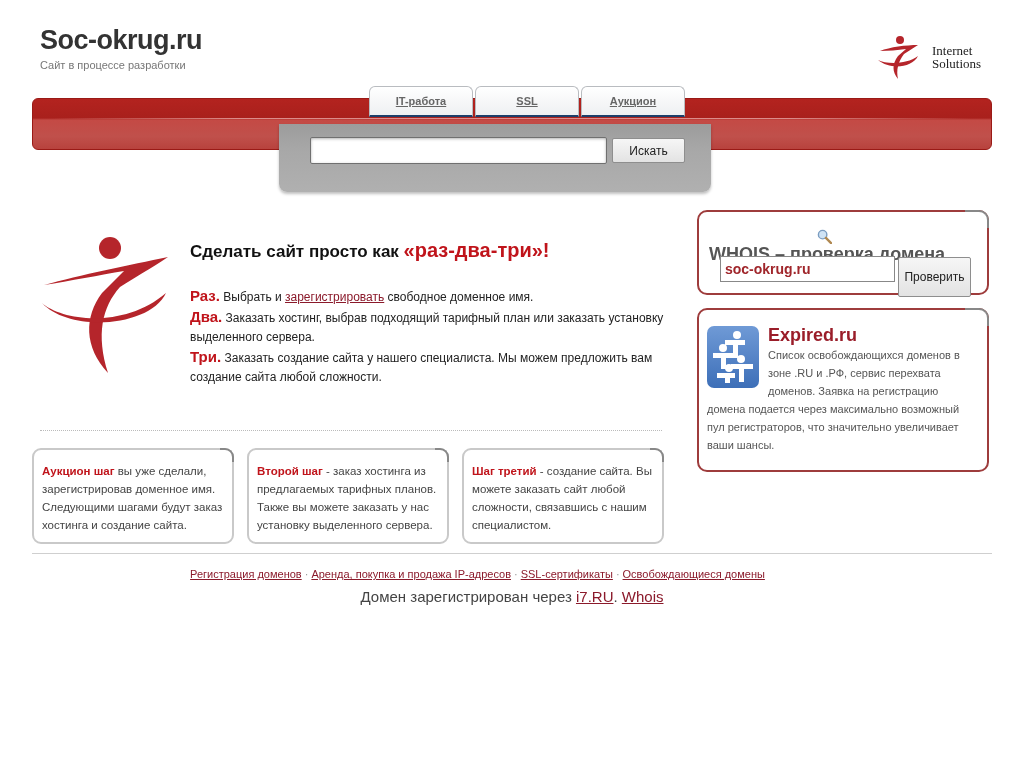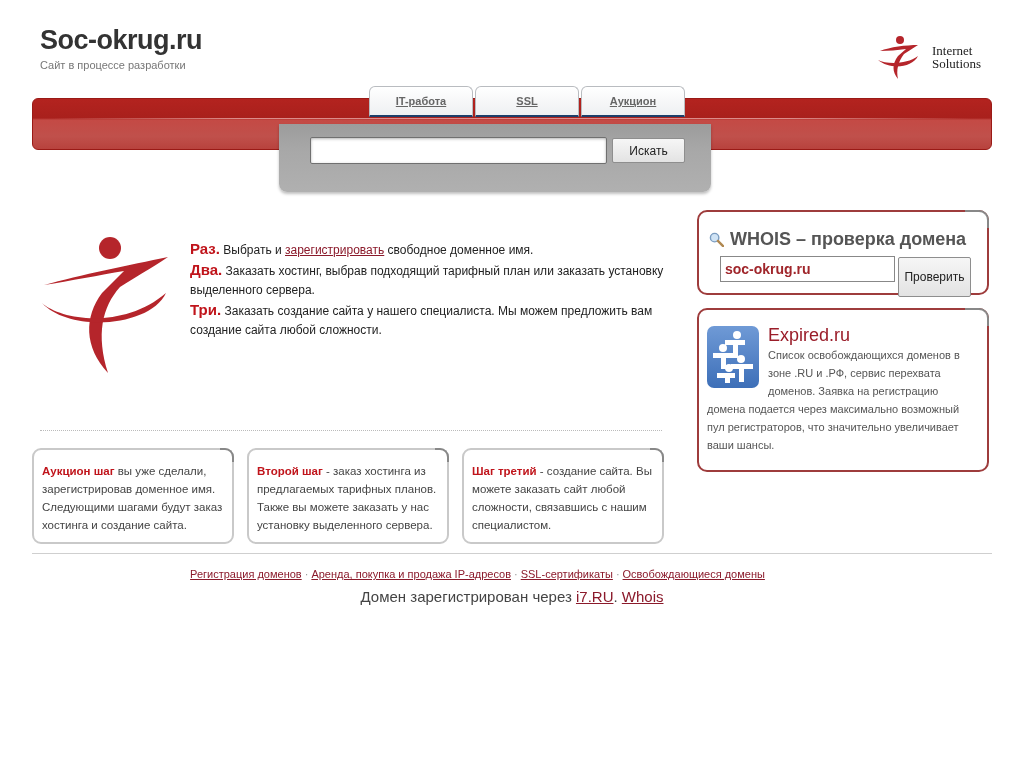--- a/index.html
+++ b/index.html
@@ -56,21 +56,21 @@
     background: linear-gradient(180deg, #f6f6f6 0%, #e3e3e3 100%);
     border: 1px solid #8e8e8e; border-radius: 2px;
     font-family: "Liberation Sans", sans-serif; font-size: 12px; color: #222;
   }
 
   
   .big-logo { position: absolute; left: 40px; top: 235px; width: 130px; height: 140px; }
   .intro { position: absolute; left: 190px; top: 236px; width: 480px; }
   .intro-title { font-size: 17px; font-weight: bold; color: #111; line-height: 28px; }
   .intro-title .accent { color: #c0141b; font-size: 20px; }
-  .intro-body { margin-top: 3px; font-size: 12px; line-height: 19px; color: #222; }
+  .intro-body { margin-top: 20px; font-size: 12px; line-height: 19px; color: #222; }
   .step-label { color: #c0141b; font-weight: bold; font-size: 15px; }
 
   .dotted-divider { position: absolute; left: 40px; top: 430px; width: 622px; border-top: 1px dotted #bbb; }
 
   
   .card {
     position: absolute; top: 448px; width: 202px; height: 96px;
     border: 2px solid #c9c9c9; border-radius: 9px;
     background: #fff; padding: 12px 8px 0 8px;
     font-size: 11.5px; line-height: 18px; color: #444;
@@ -86,37 +86,37 @@
   .rbox {
     position: absolute; left: 697px; width: 292px;
     border: 2px solid #9e3c3c; border-radius: 10px; background: #fff;
   }
   .rbox::after {
     content: ""; position: absolute; right: -2px; top: -2px; width: 22px; height: 16px;
     border-top: 2px solid #888; border-right: 2px solid #888; border-radius: 0 10px 0 0;
     background: #fff;
   }
   .whois-box { top: 210px; height: 85px; }
-  .whois-title { position: absolute; left: 10px; top: 17px; font-size: 18px; font-weight: bold; color: #555; display: flex; align-items: center; }
+  .whois-title { position: absolute; left: 10px; top: 17px; font-size: 18px; font-weight: bold; color: #555; display: flex; align-items: center; flex-direction: column; }
   .whois-title svg { width: 15px; height: 15px; margin-right: 6px; }
   .whois-input {
     position: absolute; left: 21px; top: 44px; width: 175px; height: 26px;
     border: 1px solid #888; background: #fff; font-size: 14px; font-weight: bold; color: #a0262b;
     padding: 0 4px; font-family: "Liberation Sans", sans-serif; outline: none;
   }
   .whois-button {
     position: absolute; left: 199px; top: 45px; width: 73px; height: 40px;
     background: linear-gradient(180deg, #f6f6f6 0%, #e3e3e3 100%);
     border: 1px solid #8e8e8e; border-radius: 2px; font-size: 12px; color: #222;
     font-family: "Liberation Sans", sans-serif;
   }
 
   .expired-box { top: 308px; height: 164px; padding: 14px 8px 0 8px; font-size: 11px; line-height: 18px; color: #555; }
   .expired-icon { float: left; width: 52px; height: 62px; margin: 2px 9px 2px 0; }
-  .expired-title { display: block; font-size: 18px; font-weight: normal; color: #9a1d29; line-height: 22px; text-decoration: none; padding-left: 45px; }
+  .expired-title { display: block; font-size: 18px; font-weight: bold; color: #9a1d29; line-height: 22px; text-decoration: none; padding-left: 45px; }
 
   
   .footer-line { position: absolute; left: 32px; top: 553px; width: 960px; border-top: 1px solid #cfcfcf; }
   .footer-links { position: absolute; left: 0; top: 568px; width: 924px; text-align: center; font-size: 11px; color: #555; padding-left: 31px; }
   .footer-links .sep { color: #999; margin: 0 3px; }
   .footer-note { position: absolute; left: 0; top: 588px; width: 1024px; text-align: center; font-size: 15px; color: #444; }
 </style>
 </head>
 <body>
 
@@ -148,20 +148,23 @@
   <button class="search-button">Искать</button>
 </div>
 
 <svg class="big-logo" viewBox="0 0 130 140">
   <circle cx="70" cy="13" r="11" fill="#b5252b"></circle>
   <path d="M4 50 C40 40 90 30 128 22 C110 34 92 44 80 52 C62 72 56 100 68 138 C44 112 44 82 62 58 L84 36 C60 40 30 46 4 50 Z" fill="#b5252b"></path>
   <path d="M2 68 C22 86 84 94 126 58 C110 92 30 98 2 68 Z" fill="#b5252b"></path>
 </svg>
 
 <div class="intro">
+  <div class="intro-title">
+    <span>Сделать сайт просто как </span><span class="accent">«раз-два-три»!</span>
+  </div>
   <div class="intro-body">
     <div>
       <span class="step-label">Раз.</span><span> Выбрать и </span><a href="#">зарегистрировать</a><span> свободное доменное имя.</span>
     </div>
     <div>
       <span class="step-label">Два.</span><span> Заказать хостинг, выбрав подходящий тарифный план или заказать установку выделенного сервера.</span>
     </div>
     <div>
       <span class="step-label">Три.</span><span> Заказать создание сайта у нашего специалиста. Мы можем предложить вам создание сайта любой сложности.</span>
     </div>

